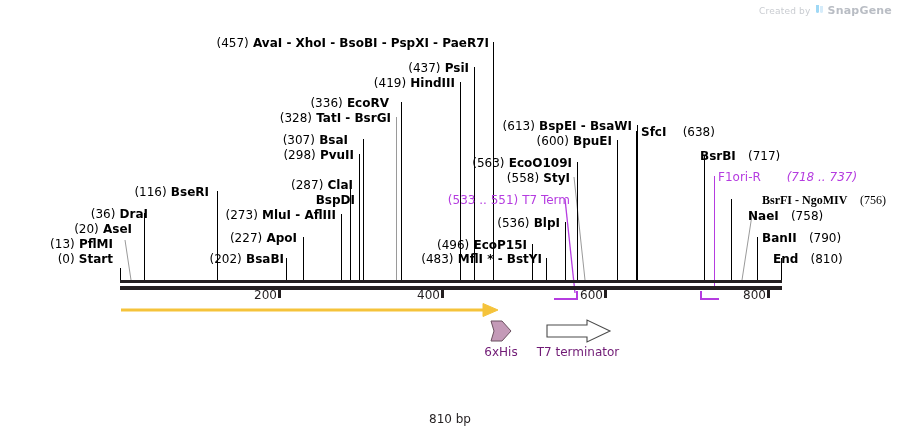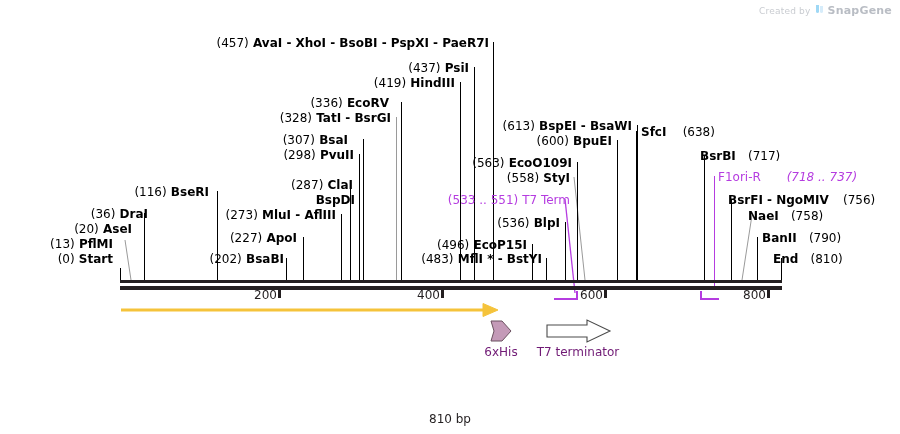--- a/index.html
+++ b/index.html
@@ -299,21 +299,21 @@
     <span>BspEI  -  BsaWI</span>
   </div>
   <div class="lbl" style="left:641px; top:126px;">
     <span>SfcI</span>
     <span class="pos" style="margin-left:12px;">(638)</span>
   </div>
   <div class="lbl" style="left:700px; top:150px;">
     <span>BsrBI</span>
     <span class="pos" style="margin-left:8px;">(717)</span>
   </div>
-  <div class="lbl" style="left:728px; top:194px;">
+  <div class="lbl" style="left:762px; top:194px;font-family:Liberation Serif, serif;">
     <span>BsrFI  -  NgoMIV</span>
     <span class="pos" style="margin-left:10px;">(756)</span>
   </div>
   <div class="lbl" style="left:748px; top:210px;">
     <span>NaeI</span>
     <span class="pos" style="margin-left:8px;">(758)</span>
   </div>
   <div class="lbl" style="left:762px; top:232px;">
     <span>BanII</span>
     <span class="pos" style="margin-left:8px;">(790)</span>

